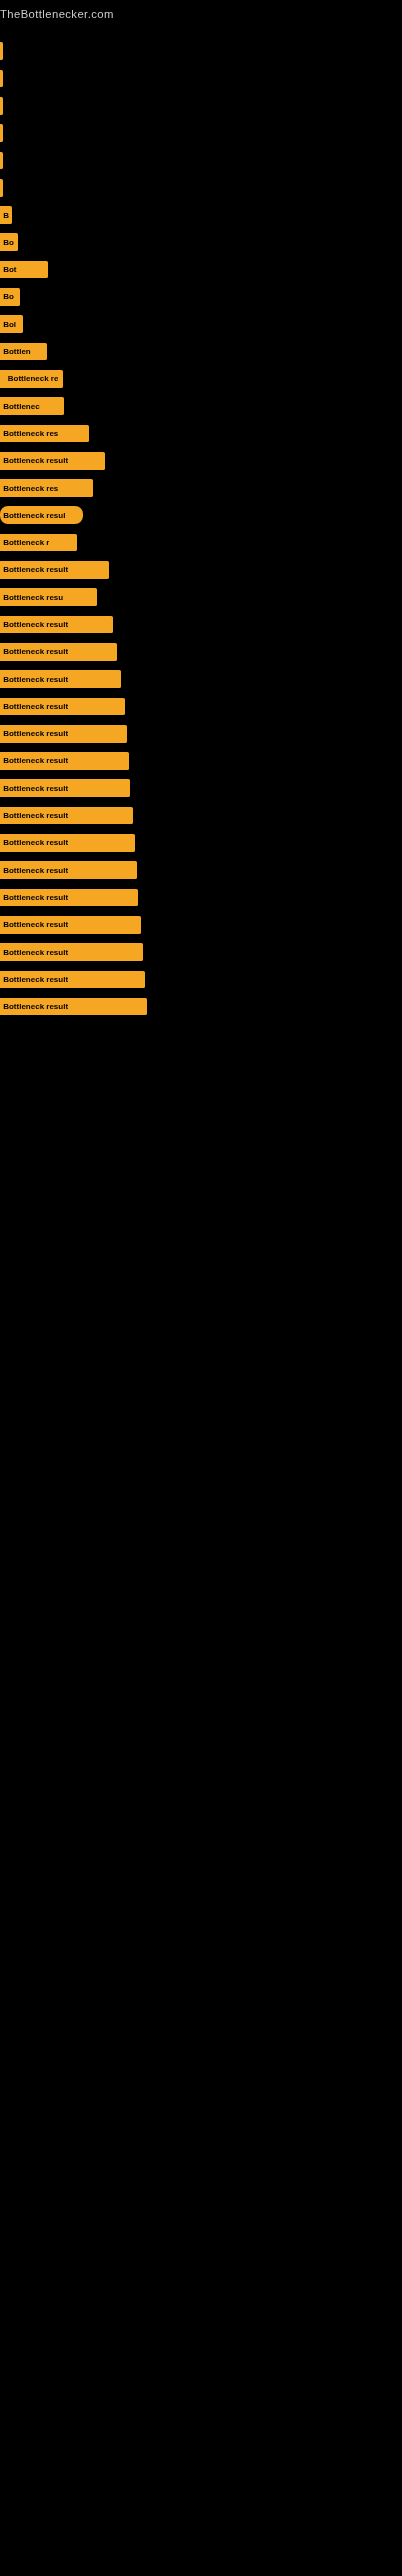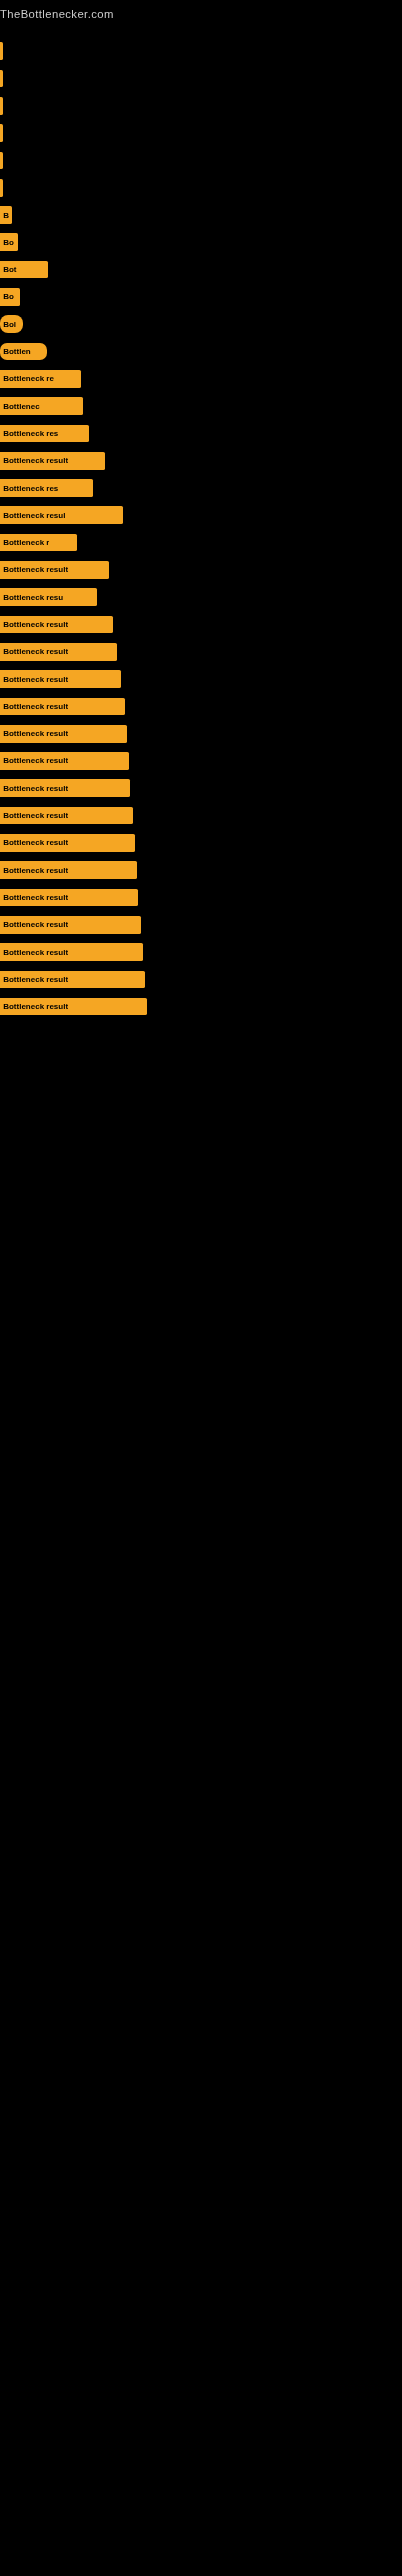--- a/index.html
+++ b/index.html
@@ -85,56 +85,56 @@
       <div class="bar" style="width: 48px;">
         <span class="bar-label">Bot</span>
       </div>
     </div>
     <div class="bar-row">
       <div class="bar" style="width: 20px;">
         <span class="bar-label">Bo</span>
       </div>
     </div>
     <div class="bar-row">
-      <div class="bar" style="width: 22.5px; border-radius: 8px;">
+      <div class="bar" style="width: 22.5px;">
         <span class="bar-label">Bol</span>
       </div>
     </div>
     <div class="bar-row">
-      <div class="bar" style="width: 47px; border-radius: 7px;">
+      <div class="bar" style="width: 47px;">
         <span class="bar-label">Bottlen</span>
       </div>
     </div>
     <div class="bar-row">
-      <div class="bar" style="width: 81px;">
+      <div class="bar" style="width: 63px; justify-content: center;">
         <span class="bar-label">Bottleneck re</span>
       </div>
     </div>
     <div class="bar-row">
-      <div class="bar" style="width: 83px;">
+      <div class="bar" style="width: 64px;">
         <span class="bar-label">Bottlenec</span>
       </div>
     </div>
     <div class="bar-row">
       <div class="bar" style="width: 89px;">
         <span class="bar-label">Bottleneck res</span>
       </div>
     </div>
     <div class="bar-row">
       <div class="bar" style="width: 105px;">
         <span class="bar-label">Bottleneck result</span>
       </div>
     </div>
     <div class="bar-row">
       <div class="bar" style="width: 93px;">
         <span class="bar-label">Bottleneck res</span>
       </div>
     </div>
     <div class="bar-row">
-      <div class="bar" style="width: 123px;">
+      <div class="bar" style="width: 83px; border-radius: 8px;">
         <span class="bar-label">Bottleneck resul</span>
       </div>
     </div>
     <div class="bar-row">
       <div class="bar" style="width: 77px;">
         <span class="bar-label">Bottleneck r</span>
       </div>
     </div>
     <div class="bar-row">
       <div class="bar" style="width: 109px;">

